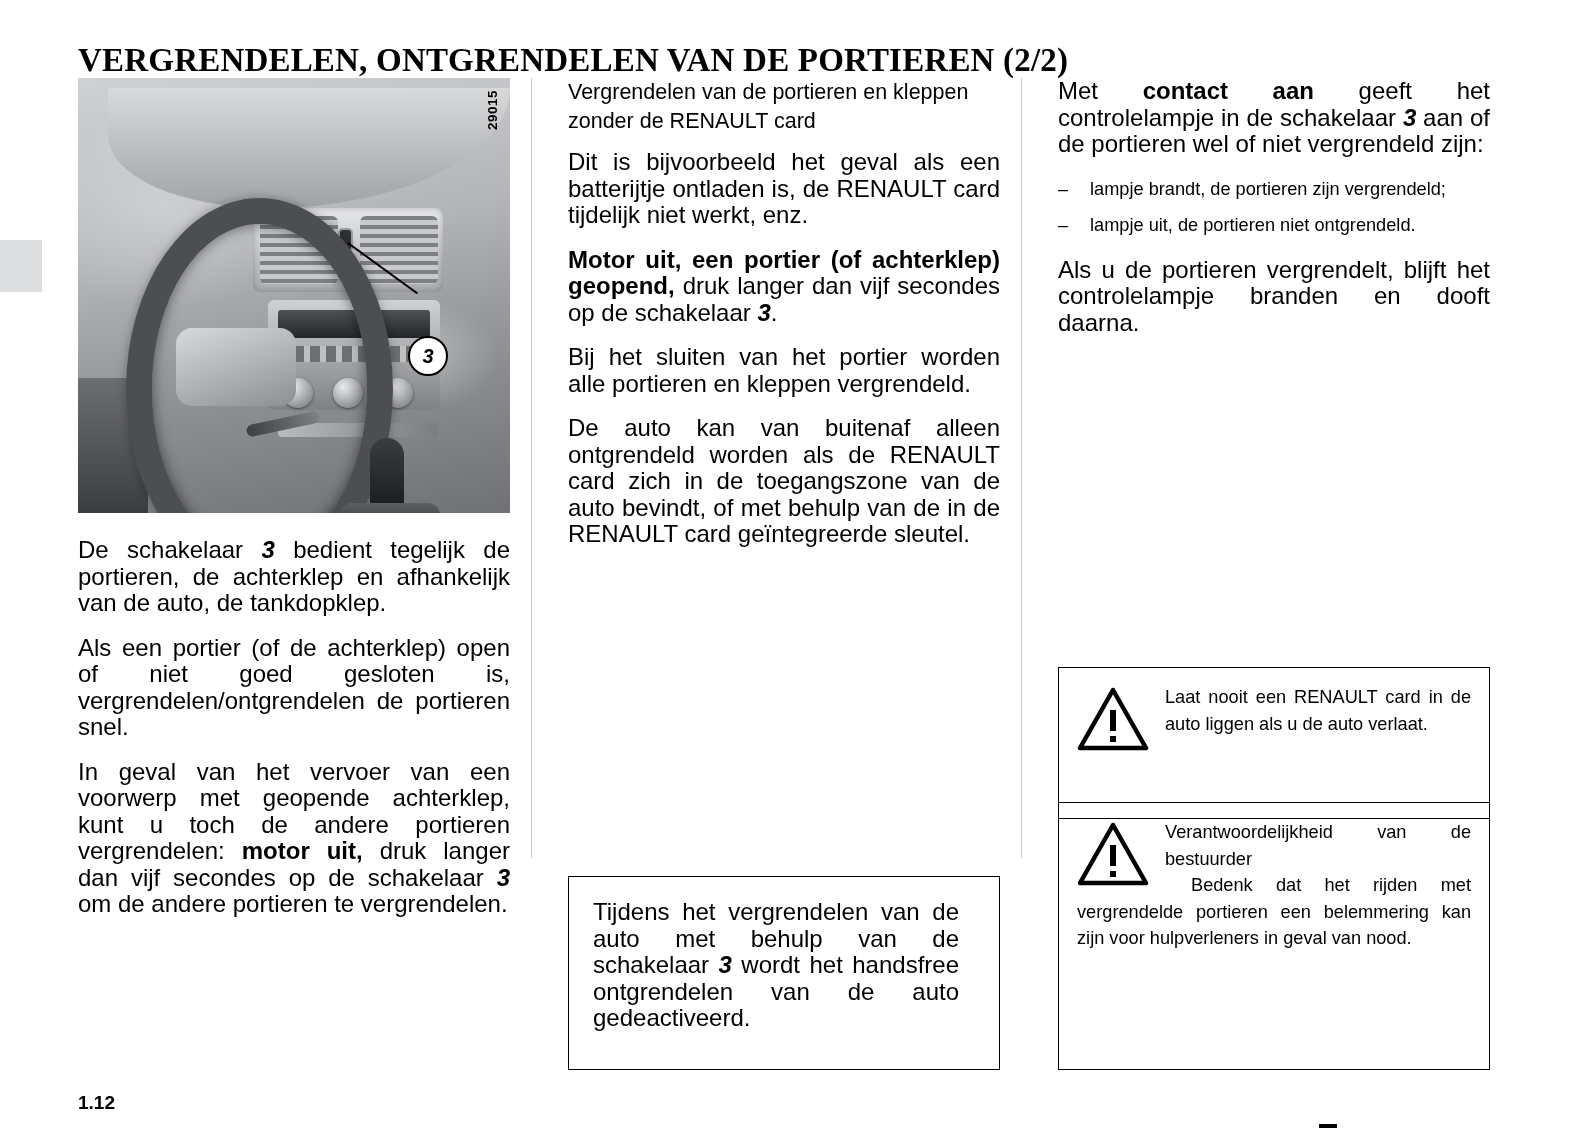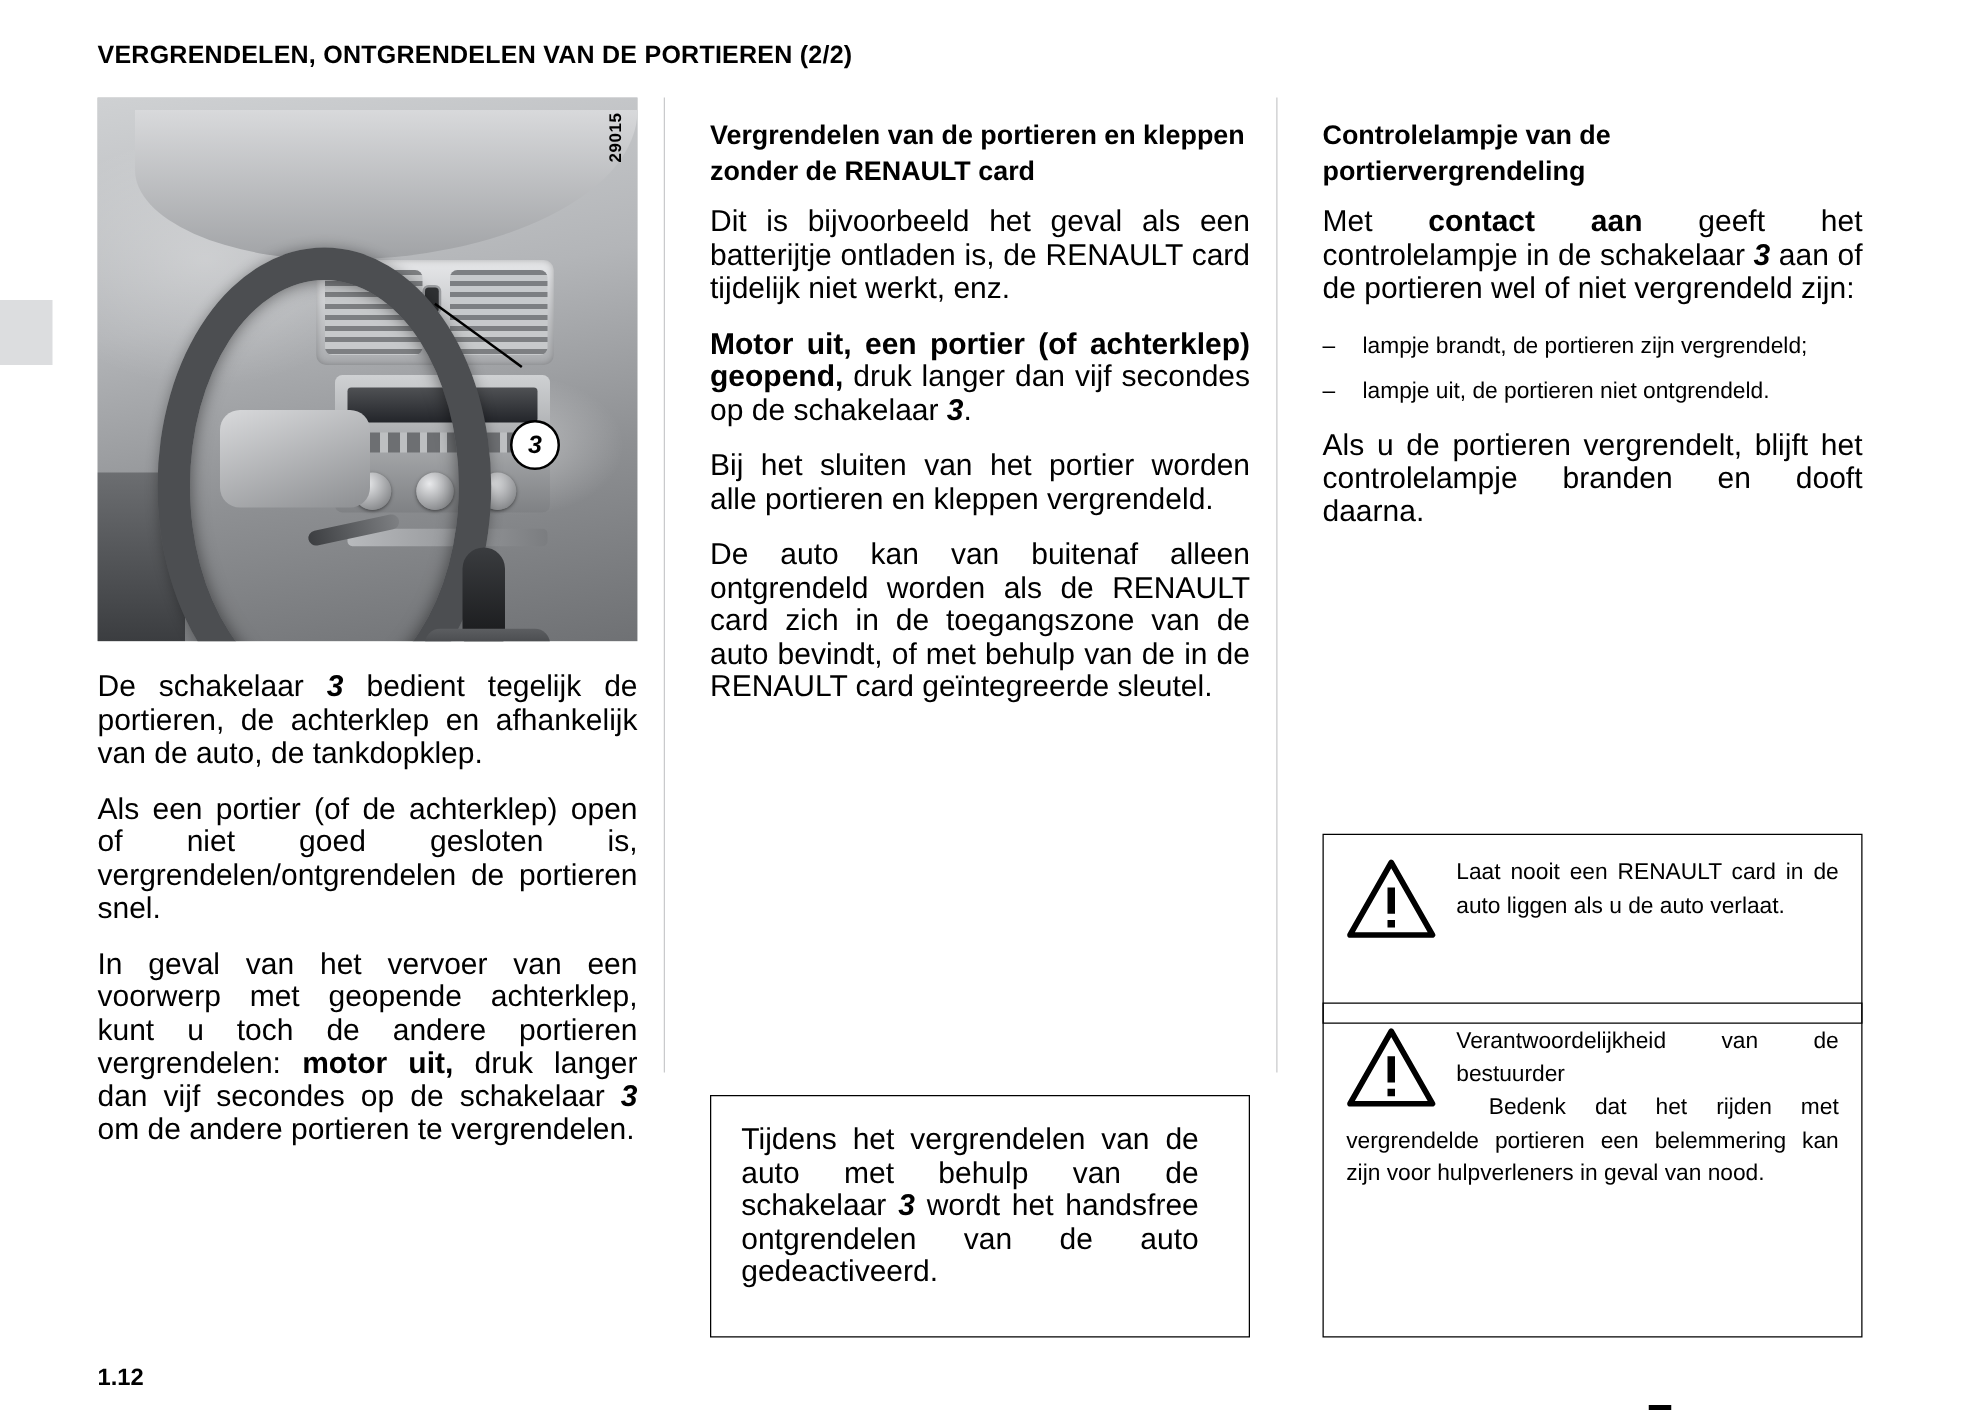--- a/index.html
+++ b/index.html
@@ -22,24 +22,25 @@
     left: 0;
     top: 240px;
     width: 42px;
     height: 52px;
     background: #dcdddf;
   }
   .page-title {
     position: absolute;
     left: 78px;
     top: 20px;
-    font-size: 20px;
+    font-size: 33px;
     font-weight: bold;
     letter-spacing: 0.2px;
     white-space: nowrap;
+    font-family: Liberation Serif, serif;
   }
   .col {
     position: absolute;
     top: 78px;
   }
   .col-1 { left: 78px;  width: 432px; }
   .col-2 { left: 568px; width: 432px; }
   .col-3 { left: 1058px; width: 432px; }
 
   .vrule {
@@ -48,22 +49,22 @@
     width: 1px;
     height: 780px;
     background: #c9cacc;
   }
   .vrule-1 { left: 531px; }
   .vrule-2 { left: 1021px; }
 
   h2 {
     font-size: 21.5px;
     line-height: 29px;
-    font-weight: bold;
-    margin: 16px 0 13px 0;
+    font-weight: normal;
+    margin: 0 0 13px 0;
   }
   p {
     font-size: 24px;
     line-height: 26.5px;
     margin: 0 0 18px 0;
     text-align: justify;
     text-justify: inter-word;
   }
   p.last { margin-bottom: 0; }
   b { font-weight: bold; }
@@ -351,21 +352,20 @@
     <p>Bij het sluiten van het portier worden alle portieren en kleppen vergrendeld.</p>
 
     <p class="last">De auto kan van buitenaf alleen ontgrendeld worden als de RENAULT card zich in de toegangszone van de auto bevindt, of met behulp van de in de RENAULT card geïntegreerde sleutel.</p>
   </div>
 
   <div class="note-box" id="box-col2">
     <p><span>Tijdens het vergrendelen van de auto met behulp van de schakelaar </span><i class="bolditalic">3</i><span> wordt het handsfree ontgrendelen van de auto gedeactiveerd.</span></p>
   </div>
 
   <div class="col col-3">
-    <h2>Controlelampje van de portiervergrendeling</h2>
 
     <p><span>Met </span><b>contact aan</b><span> geeft het controlelampje in de schakelaar </span><i class="bolditalic">3</i><span> aan of de portieren wel of niet vergrendeld zijn:</span></p>
 
     <ul class="dashlist">
       <li><span class="dash">–</span><span>lampje brandt, de portieren zijn vergrendeld;</span></li>
       <li><span class="dash">–</span><span>lampje uit, de portieren niet ontgrendeld.</span></li>
     </ul>
 
     <p class="last">Als u de portieren vergrendelt, blijft het controlelampje branden en dooft daarna.</p>
   </div>

